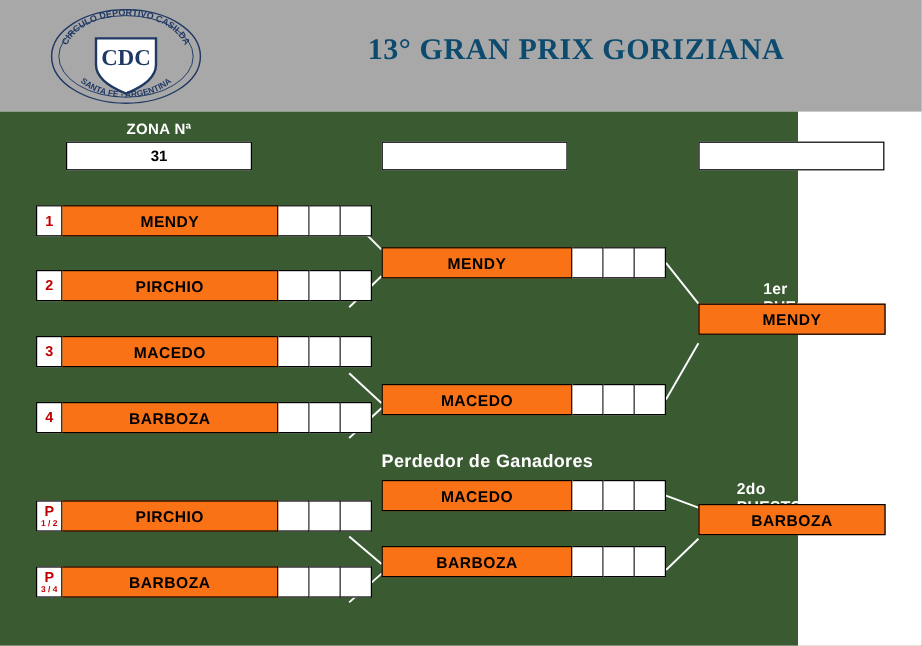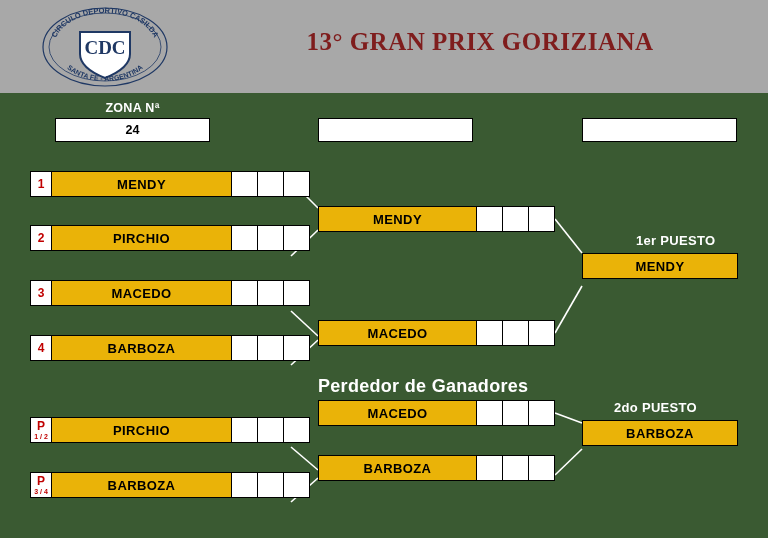--- a/index.html
+++ b/index.html
@@ -35,32 +35,32 @@
     width: 130px;
     height: 82px;
   }
   #logo svg { display: block; }
   #title {
     position: absolute;
     left: 230px;
     top: 28px;
     width: 500px;
     text-align: center;
-    color: #7f1d1d;
+    color: #0c4a6e;
     font-size: 25px;
     font-weight: bold;
     letter-spacing: 0.5px;
     font-family: "Liberation Serif", serif;
   }
   
   #board {
     position: absolute;
     left: 0;
     top: 93px;
-    width: 768px;
+    width: 665px;
     height: 445px;
     background: #3a5a32;
   }
   .col-head {
     position: absolute;
     color: #ffffff;
     font-size: 12.5px;
     font-weight: bold;
     text-align: center;
     letter-spacing: 0.3px;
@@ -91,21 +91,21 @@
     font-size: 12px;
     font-weight: bold;
     line-height: 1;
   }
   .seed .sub {
     font-size: 7px;
     font-weight: bold;
     margin-top: 1px;
   }
   .namecell {
-    background: #eab308;
+    background: #f97316;
     border: 1px solid #000000;
     border-left: none;
     box-sizing: border-box;
     display: flex;
     align-items: center;
     justify-content: center;
     font-size: 13px;
     font-weight: bold;
     color: #000000;
     letter-spacing: 0.4px;
@@ -118,21 +118,21 @@
     box-sizing: border-box;
   }
   .label {
     position: absolute;
     color: #ffffff;
     font-weight: bold;
     font-size: 13px;
     letter-spacing: 0.3px;
   }
   .label.small {
-    font-size: 18px;
+    font-size: 15px;
   }
   #connectors {
     position: absolute;
     left: 0;
     top: 0;
     width: 768px;
     height: 445px;
     pointer-events: none;
   }
 </style>
@@ -160,21 +160,21 @@
       </svg>
     </div>
 
     <div id="title">13° GRAN PRIX GORIZIANA</div>
   </div>
 
   <div id="board">
 
     <div class="col-head" style="left:55px; top:8px; width:155px;">ZONA Nª</div>
 
-    <div class="field" style="left:55px; top:25px; width:155px; height:24px; display:flex; align-items:center; justify-content:center; font-size:12.5px; font-weight:bold;">24</div>
+    <div class="field" style="left:55px; top:25px; width:155px; height:24px; display:flex; align-items:center; justify-content:center; font-size:12.5px; font-weight:bold;">31</div>
     <div class="field" style="left:318px; top:25px; width:155px; height:24px; display:flex; align-items:center; justify-content:center; font-size:12.5px; font-weight:bold;"></div>
     <div class="field" style="left:582px; top:25px; width:155px; height:24px; display:flex; align-items:center; justify-content:center; font-size:12.5px; font-weight:bold;"></div>
 
     <svg id="connectors">
       <g stroke="#ffffff" stroke-width="1.6" fill="none">
 
         <line x1="291" y1="88" x2="318" y2="115"></line>
 
         <line x1="291" y1="163" x2="318" y2="137"></line>
 

